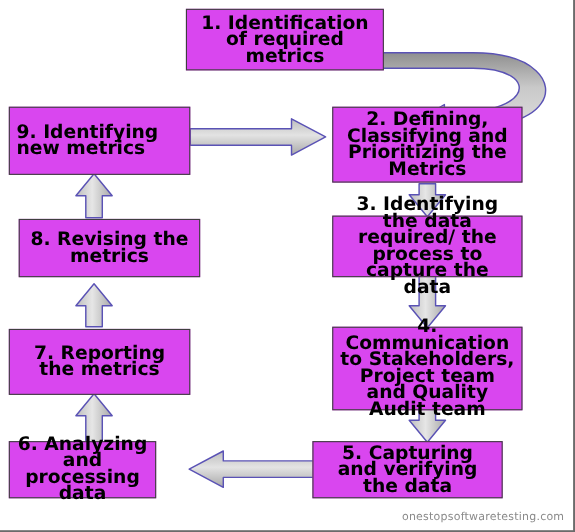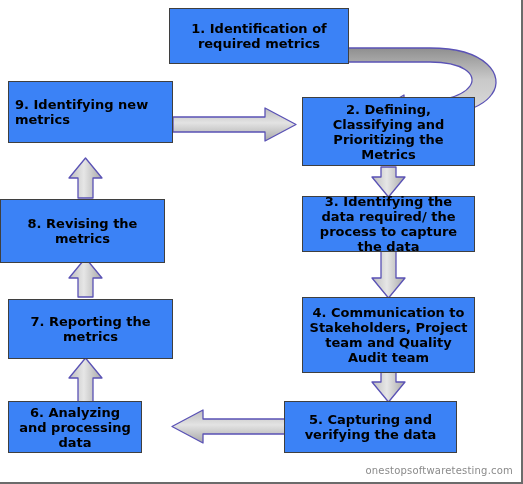--- a/index.html
+++ b/index.html
@@ -33,24 +33,24 @@
     bottom: 0;
     width: 523px;
     height: 2px;
     background: #6b6b6b;
   }
 
   .node {
     position: absolute;
     box-sizing: border-box;
     border: 1px solid #3f3f3f;
-    background: #3b82f6;
+    background: #d946ef;
     color: #000000;
     font-weight: bold;
-    font-size: 13px;
+    font-size: 17px;
     line-height: 15px;
     text-align: center;
     display: flex;
     align-items: center;
     justify-content: center;
     padding: 2px 6px;
     z-index: 3;
   }
   .node span { display: block; width: 100%; }
   .node.left-align { text-align: left; }
@@ -170,25 +170,25 @@
   </div>
 
   <div class="node" style="left:8px; top:401px; width:134px; height:52px;">
     <span>6. Analyzing and processing data</span>
   </div>
 
   <div class="node" style="left:8px; top:299px; width:165px; height:60px;">
     <span>7. Reporting the metrics</span>
   </div>
 
-  <div class="node" style="left:0; top:199px; width:165px; height:64px;">
+  <div class="node" style="left:17px; top:199px; width:165px; height:53px;">
     <span>8. Revising the metrics</span>
   </div>
 
-  <div class="node left-align" style="left:8px; top:81px; width:165px; height:62px;">
+  <div class="node left-align" style="left:8px; top:97px; width:165px; height:62px;">
     <span>9. Identifying new metrics</span>
   </div>
 
   <div class="watermark">onestopsoftwaretesting.com</div>
 
   <div class="frame-right"></div>
   <div class="frame-bottom"></div>
 </div>
 
 </body></html>

